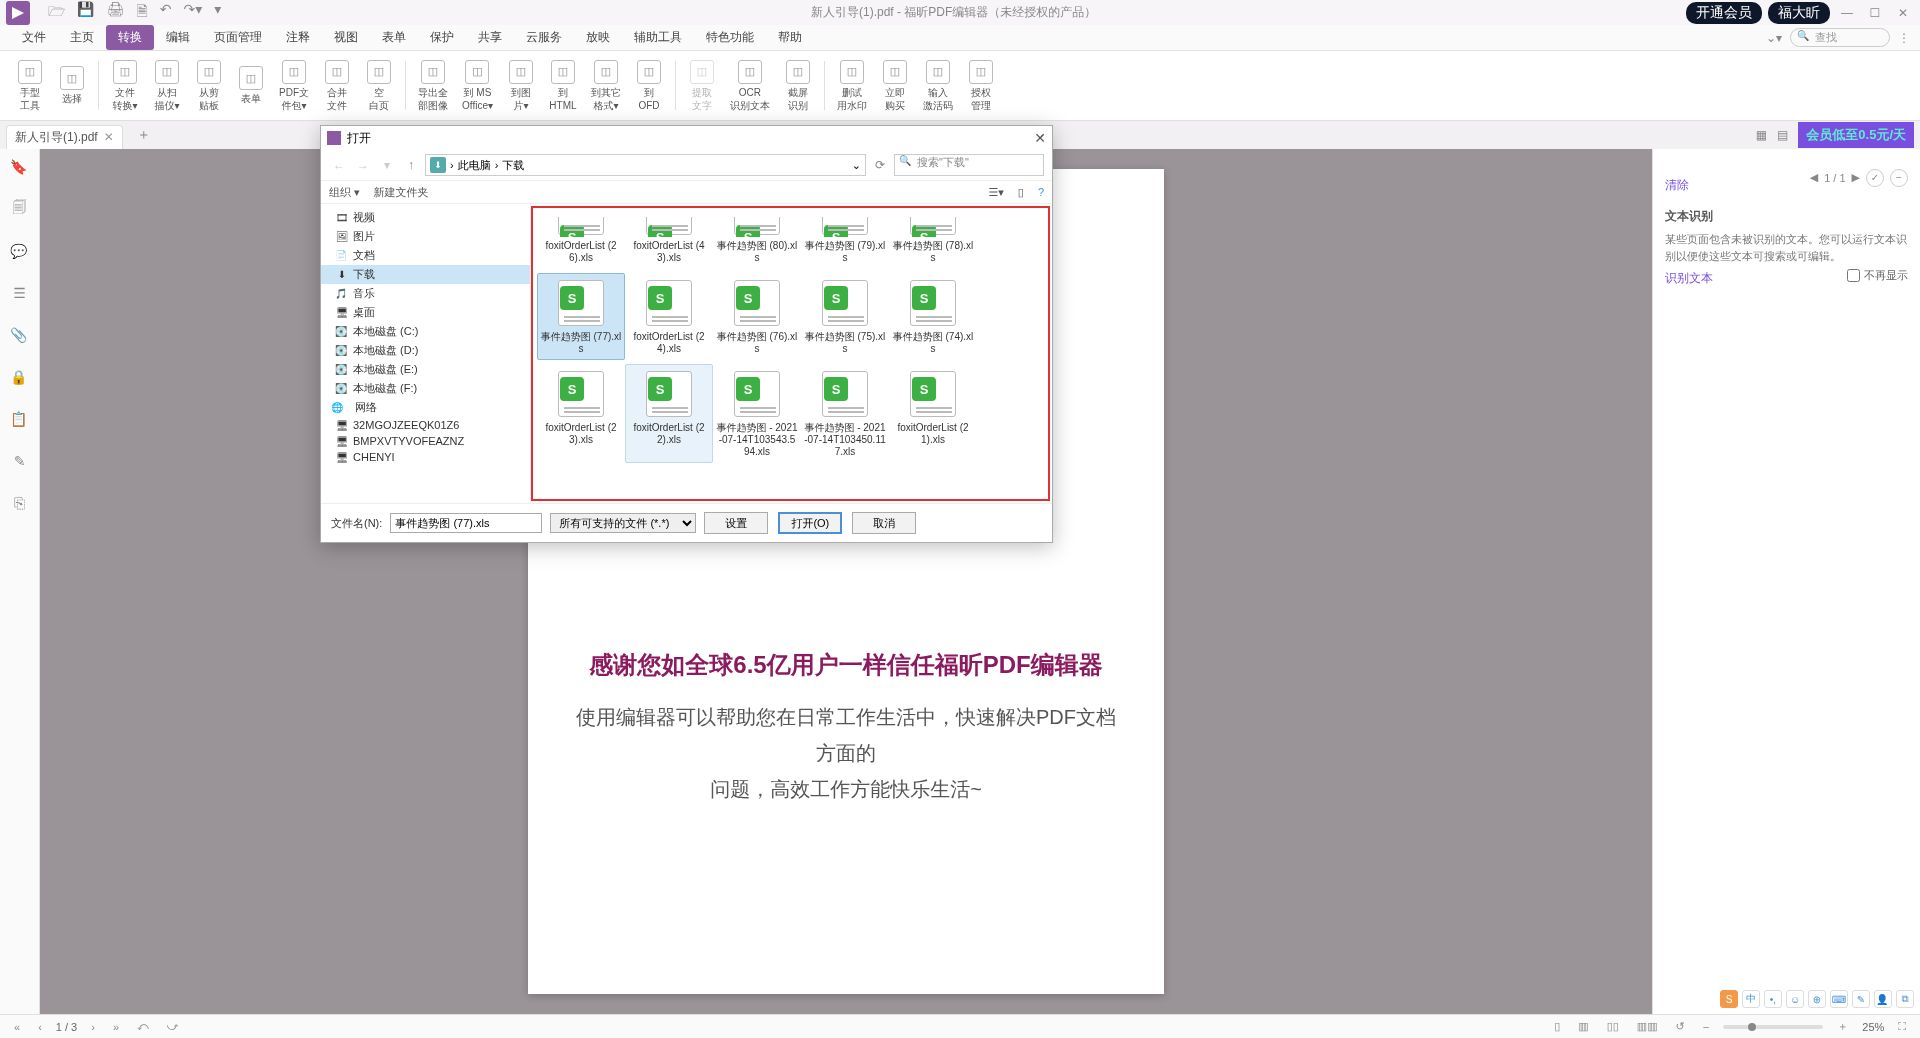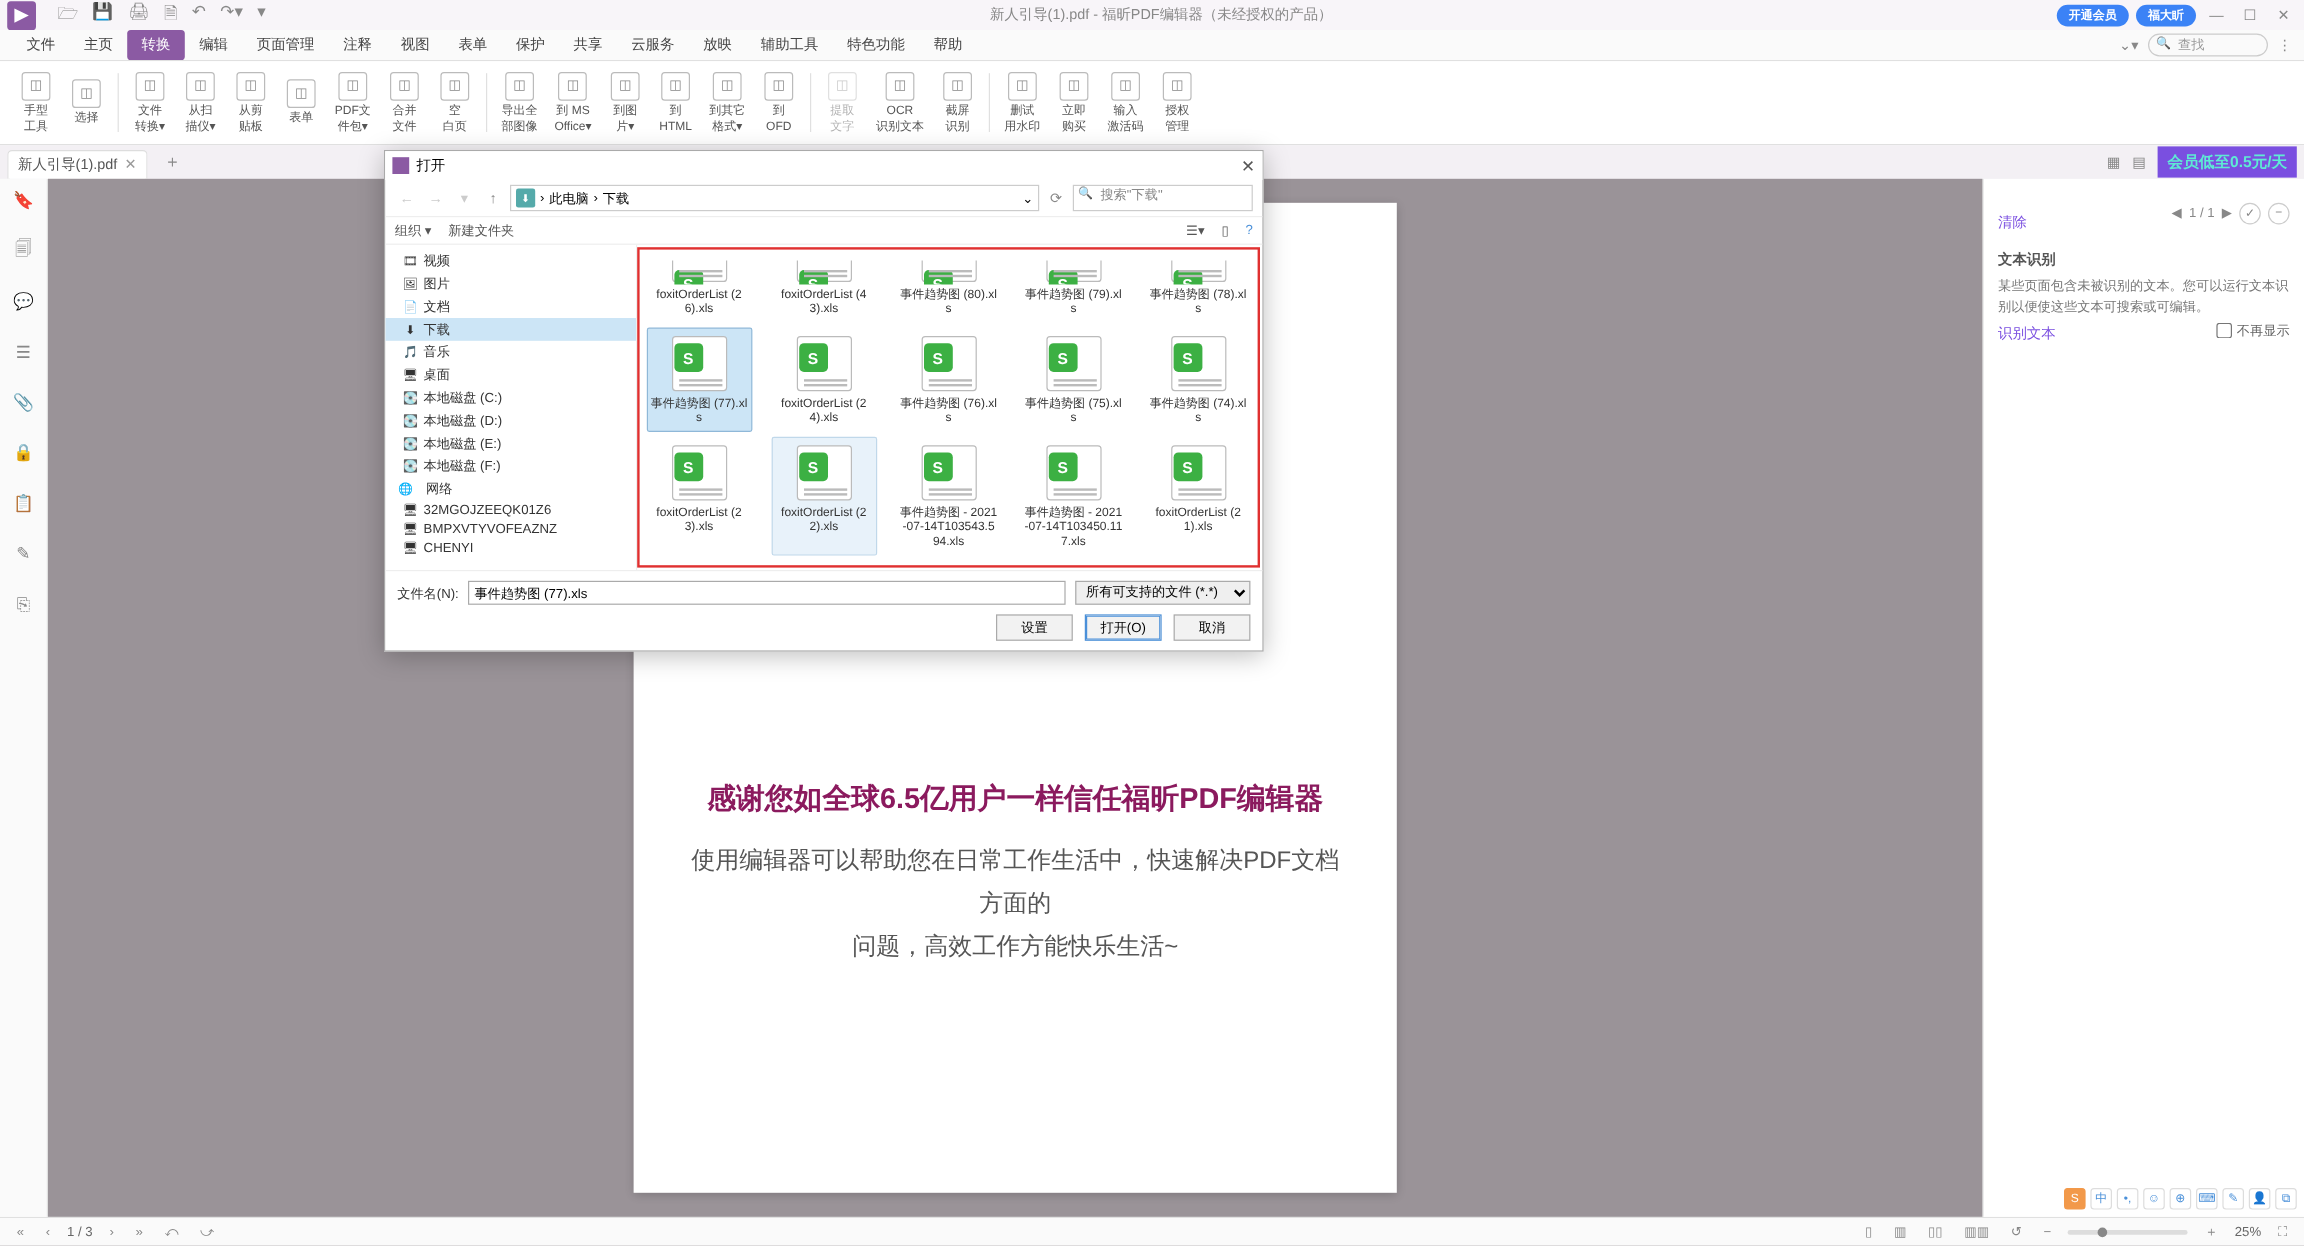--- a/index.html
+++ b/index.html
@@ -6,21 +6,21 @@
 body { background: #f5f5f5; width: 1920px; height: 1038px; overflow: hidden; position: relative; }
 
 
 .titlebar { height: 25px; background: #f8f5f9; display: flex; align-items: center; padding: 0 6px; font-size: 12px; color: #666; }
 .titlebar .logo { width: 24px; height: 24px; background: #8b5aa3; border-radius: 3px; margin-right: 18px; display:flex; align-items:center; justify-content:center; }
 .titlebar .logo svg { width: 16px; height: 16px; }
 .titlebar .qa-icons { display: flex; gap: 12px; }
 .titlebar .qa-icons span { color: #888; cursor: pointer; font-size: 14px; }
 .titlebar .title-text { flex: 1; text-align: center; color: #888; }
 .titlebar .right-area { display: flex; align-items: center; gap: 6px; }
-.titlebar .pill-btn { background: #3b82f6; color: #fff; padding: 2px 10px; border-radius: 10px; font-size: 10px; font-weight: bold; }
+.titlebar .pill-btn { background: #0f172a; color: #fff; padding: 2px 10px; border-radius: 10px; font-size: 14px; }
 .winbtn { width: 22px; text-align: center; color: #888; cursor: pointer; }
 
 
 .menubar { height: 26px; background: #fafafa; display: flex; align-items: center; padding: 0 10px; gap: 0; font-size: 12px; border-bottom: 1px solid #e0e0e0; }
 .menubar .menu-item { padding: 4px 12px; color: #444; cursor: pointer; border-radius: 3px; }
 .menubar .menu-item.active { background: #8b5aa3; color: #fff; }
 .menubar .spacer { flex: 1; }
 .menubar .right-ctrls { display: flex; align-items: center; gap: 8px; }
 .menubar .search-box { border: 1px solid #ccc; border-radius: 10px; padding: 1px 8px 1px 24px; font-size: 11px; color: #999; position: relative; width: 100px; }
 .menubar .search-box::before { content: "🔍"; position: absolute; left: 6px; font-size: 10px; }
@@ -84,34 +84,34 @@
 .dlg-toolbar .tbtn { cursor: pointer; }
 
 .dlg-body { flex: 1; display: flex; overflow: hidden; position: relative; }
 .dlg-tree { width: 210px; border-right: 1px solid #eee; overflow: auto; padding: 4px 0; }
 .tree-item { display: flex; align-items: center; padding: 2px 8px 2px 32px; gap: 6px; font-size: 11px; color: #333; cursor: pointer; position: relative; }
 .tree-item.selected { background: #cce5f6; }
 .tree-item .ticon { width: 14px; height: 14px; position:absolute; left: 14px; display:flex; align-items:center; justify-content:center; font-size:10px; }
 .tree-item.level0 { padding-left: 10px; font-weight: normal; }
 .tree-item.level0 .ticon { position: static; margin-right: 4px; }
 
-.dlg-files { flex: 1; border: 2px solid #e03030; margin: 2px 2px 2px 0; display: flex; flex-wrap: wrap; align-content: flex-start; padding: 4px; gap: 4px 16px; overflow: hidden; justify-content: center; }
+.dlg-files { flex: 1; border: 2px solid #e03030; margin: 2px 2px 2px 0; display: flex; flex-wrap: wrap; align-content: flex-start; padding: 4px; gap: 4px 0; overflow: hidden; }
 .file-item { width: 88px; display: flex; flex-direction: column; align-items: center; padding: 4px 2px; font-size: 10px; color: #333; text-align: center; cursor: pointer; border: 1px solid transparent; border-radius: 2px; }
 .file-item.selected { background: #cce5f6; border-color: #8fb8d8; }
 .file-item.hover-like { background: #e8f2fa; border-color: #c0d8ea; }
 .file-icon-xls { width: 50px; height: 50px; position: relative; margin-bottom: 3px; }
 .file-icon-xls .sheet { width: 46px; height: 46px; border: 1px solid #bbb; border-radius: 3px; background: #fff; position: absolute; top: 2px; left: 2px; }
 .file-icon-xls .badge { width: 24px; height: 24px; background: #3cb043; border-radius: 4px; position: absolute; left: 4px; top: 8px; display:flex; align-items:center; justify-content:center; color:#fff; font-weight:bold; font-size:13px; }
 .file-icon-xls .lines { position:absolute; bottom:6px; left:8px; right:6px; }
 .file-icon-xls .lines div { height:2px; background:#bbb; margin-top:2px; }
 .file-item.half .file-icon-xls { height: 20px; overflow: hidden; }
 .file-item.half .file-icon-xls .sheet { top: -28px; }
 .file-item .fname { line-height: 1.2; word-break: break-all; }
 
-.dlg-footer { border-top: 1px solid #eee; padding: 8px 10px; display: flex; flex-direction: column; gap: 8px; }
+.dlg-footer { border-top: 1px solid #eee; padding: 8px 10px; display: flex; flex-direction: row; gap: 8px; }
 .dlg-footer .row1 { display: flex; align-items: center; gap: 8px; }
 .dlg-footer .lbl { font-size: 11px; color: #333; }
 .dlg-footer select, .dlg-footer input[type=text] { border: 1px solid #aaa; font-size: 11px; height: 20px; padding: 1px 4px; }
 .dlg-footer .fname-input { flex: 1; }
 .dlg-footer .filter-sel { width: 146px; }
 .dlg-footer .row2 { display: flex; justify-content: flex-end; gap: 10px; }
 .dlg-btn { min-width: 64px; height: 22px; border: 1px solid #aaa; background: #f2f2f2; font-size: 11px; cursor: pointer; }
 .dlg-btn.primary { border-color: #4a90d9; box-shadow: inset 0 0 0 1px #4a90d9; }
 
 

